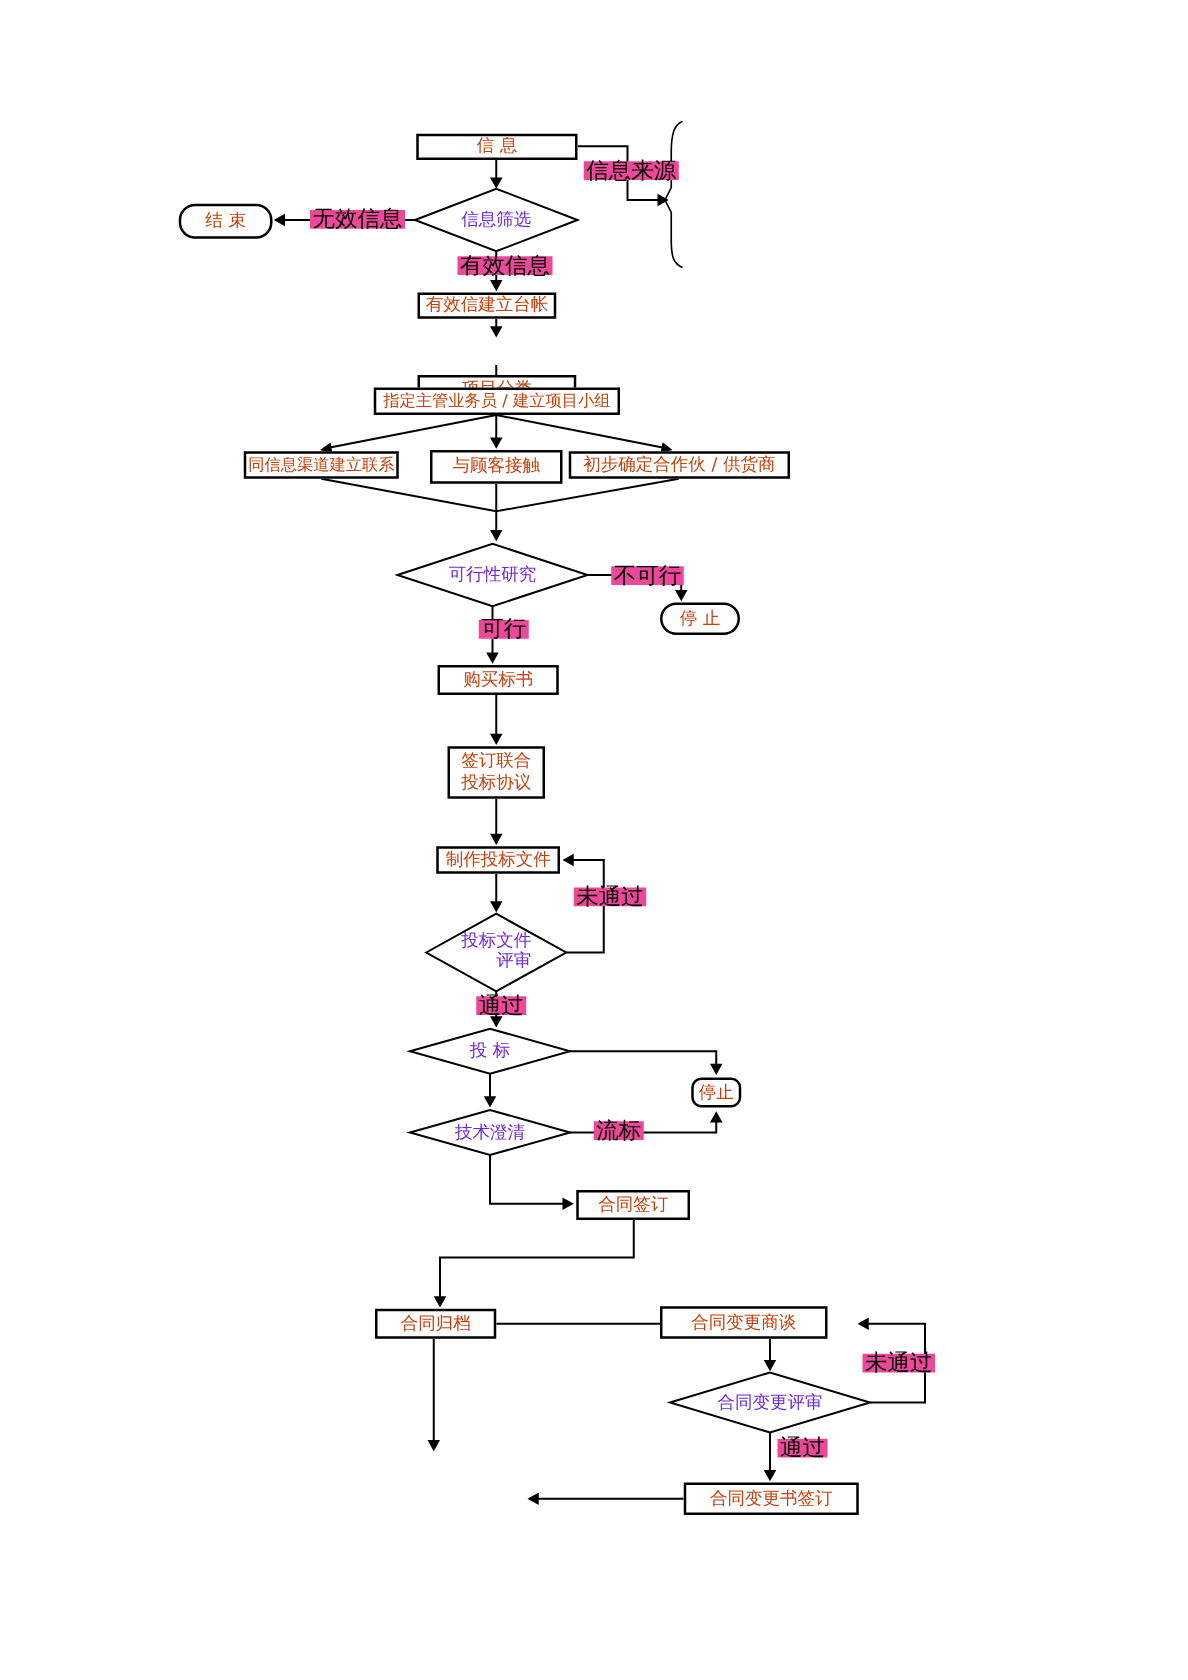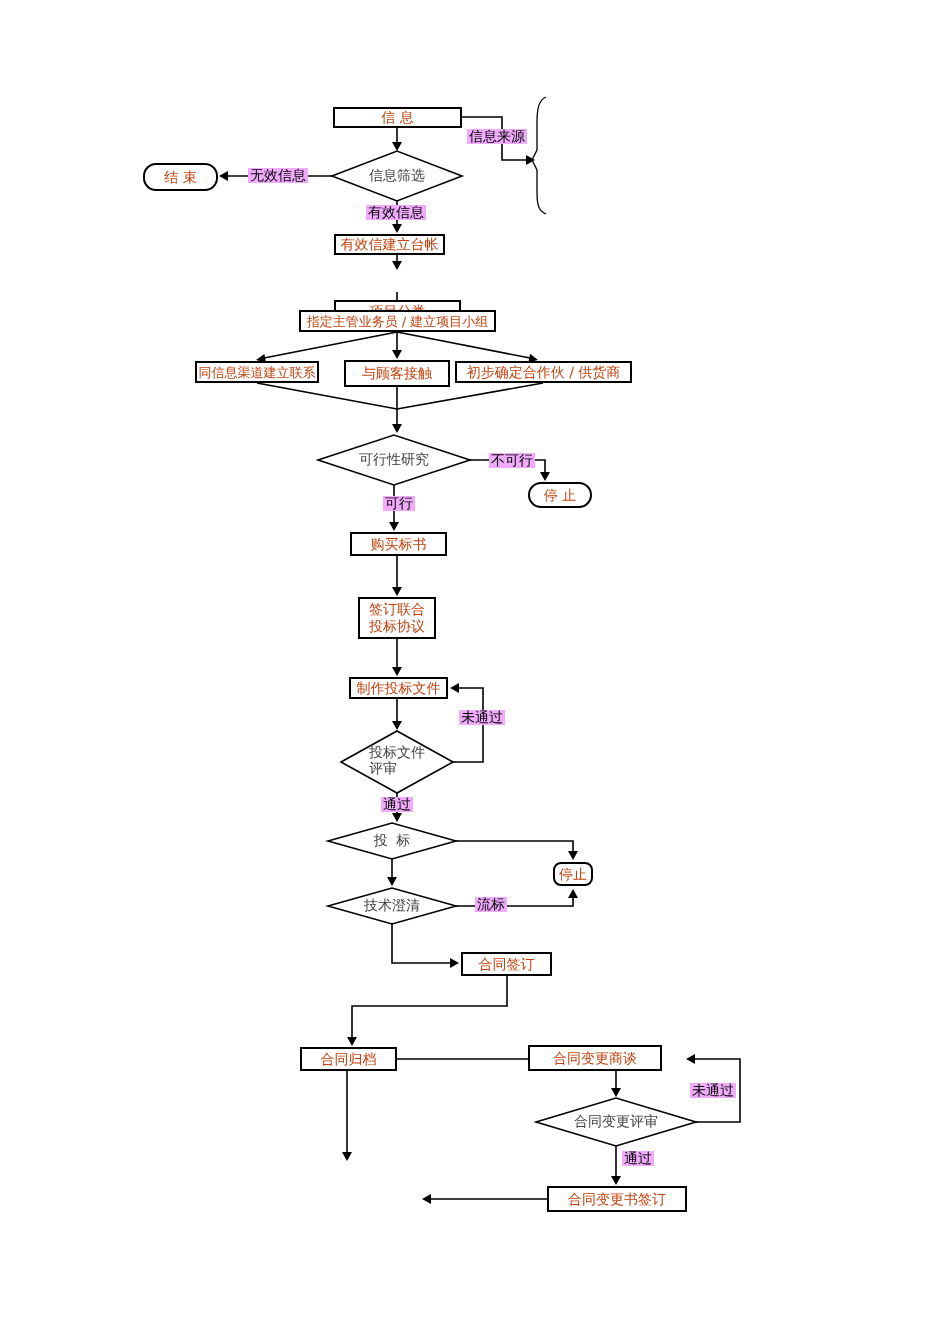--- a/index.html
+++ b/index.html
@@ -20,30 +20,30 @@
     font-size:14px;
     line-height:17px;
     display:flex;align-items:center;justify-content:center;
     text-align:center;
     white-space:pre-line;
   }
   .terminator{border:2px solid #000;border-radius:13px;}
   .dashed{border:2px dashed #000;}
   .dtext{
     position:absolute;
-    color:#404040;
+    color:#6d28d9;
     font-size:14px;line-height:16px;
-    text-align:left;white-space:pre-line;
-    display:flex;align-items:center;justify-content:center;font-family:Liberation Mono, monospace;
+    text-align:right;white-space:pre-line;
+    display:flex;align-items:center;justify-content:center;
   }
   .lbl{
     position:absolute;
     color:#000;
-    font-size:14px;line-height:15px;
-    background:#f0abfc;
+    font-size:18px;line-height:15px;
+    background:#ec4899;
     padding:0 2px;
     white-space:nowrap;
   }
   .srclist{
     position:absolute;left:545px;top:96px;
     color:#000;font-size:13px;line-height:14.8px;
     white-space:nowrap;
   }
 </style>
 </head>

